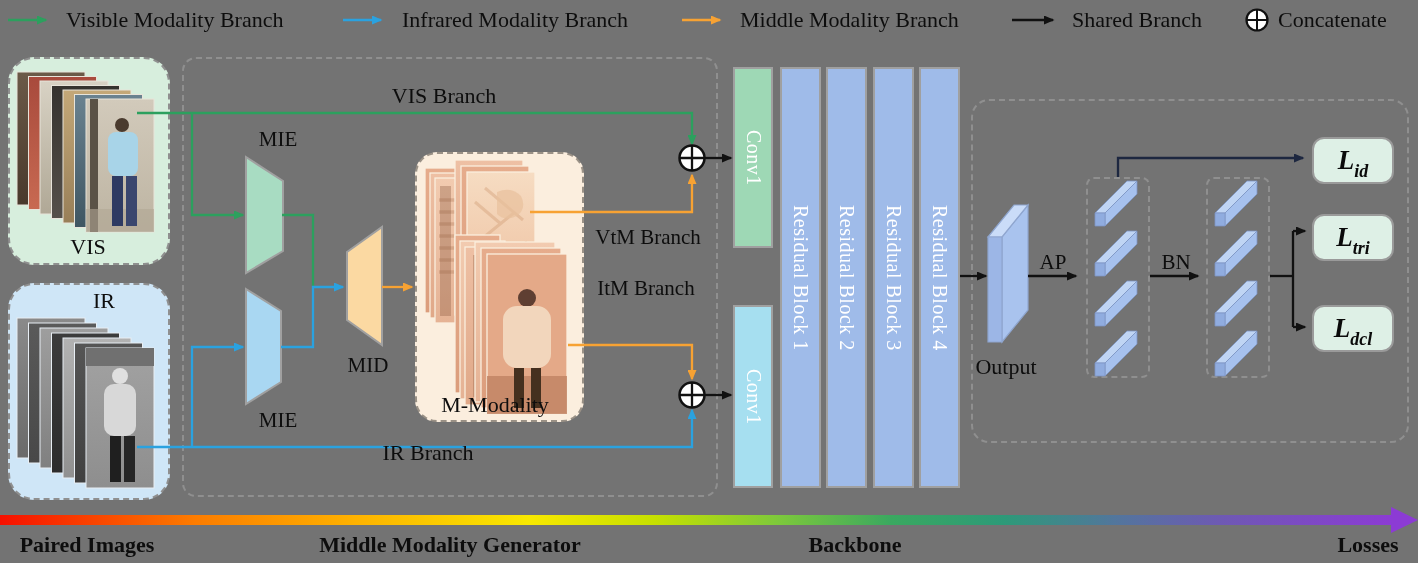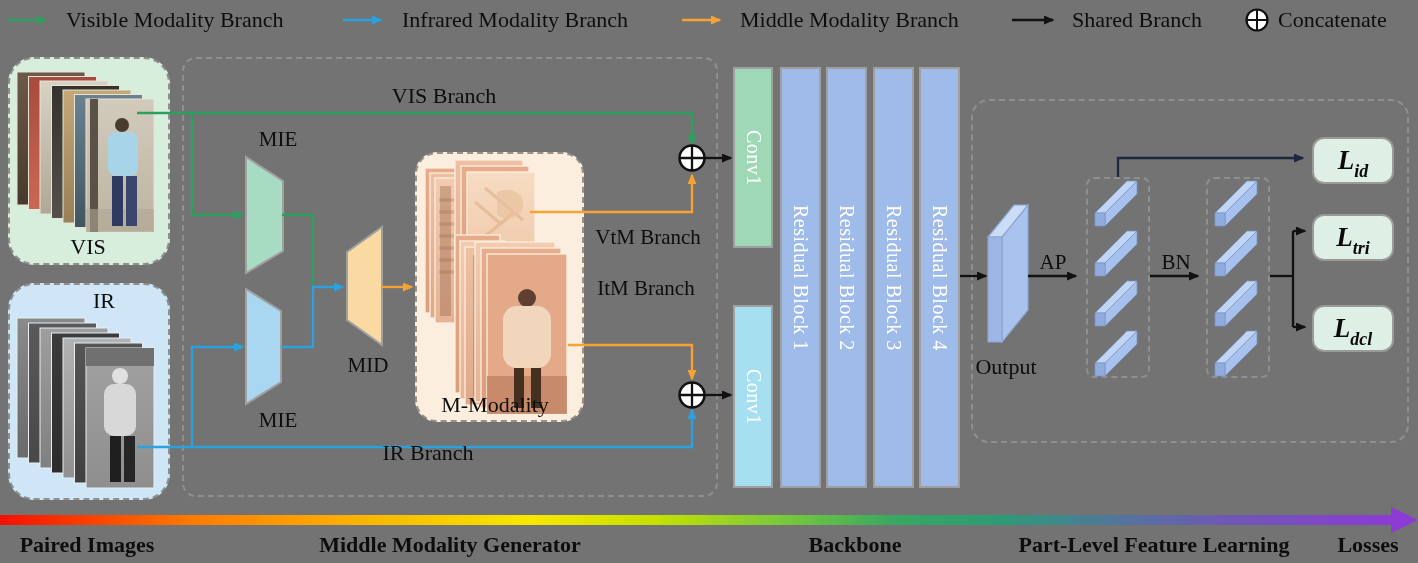--- a/index.html
+++ b/index.html
@@ -351,15 +351,14 @@
   <div class="lbl" style="left:646px;top:276px">ItM Branch</div>
   <div class="lbl" style="left:1006px;top:354px;font-size:22px">Output</div>
   <div class="lbl" style="left:1053px;top:250px">AP</div>
   <div class="lbl" style="left:1176px;top:250px">BN</div>
 
   <div class="rainbow"></div>
   <div class="rainbow-arrow"></div>
   <div class="footer-lbl" style="left:87px">Paired Images</div>
   <div class="footer-lbl" style="left:450px">Middle Modality Generator</div>
   <div class="footer-lbl" style="left:855px">Backbone</div>
-  <div class="footer-lbl" style="left:1154px">Part-Level Feature Learning</div>
   <div class="footer-lbl" style="left:1368px">Losses</div>
 </div>
 
 </body></html>

